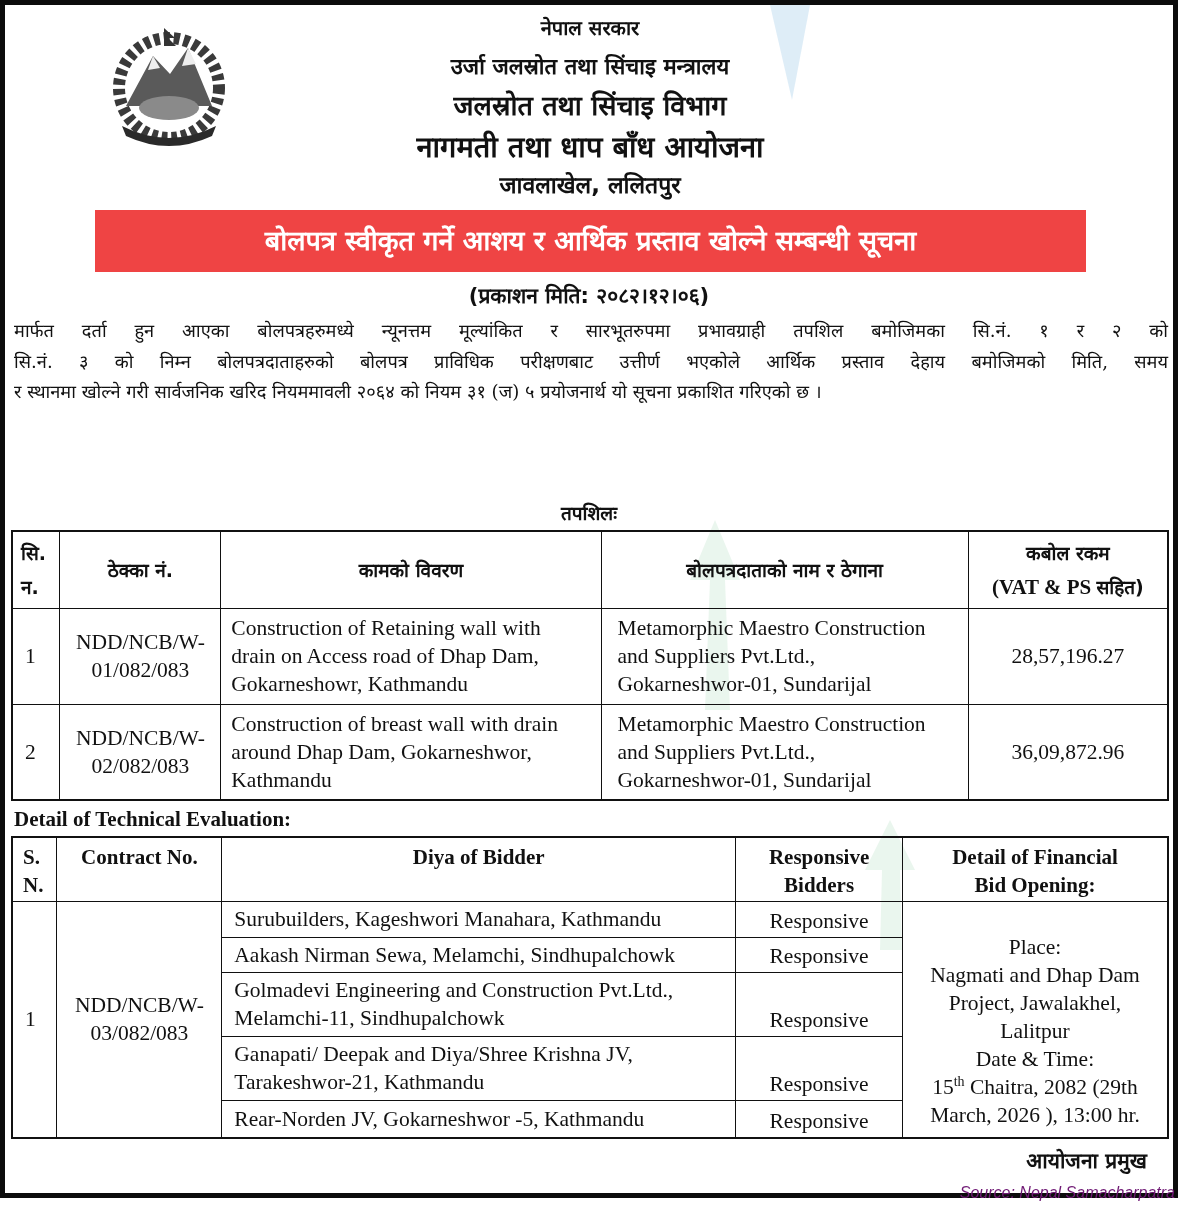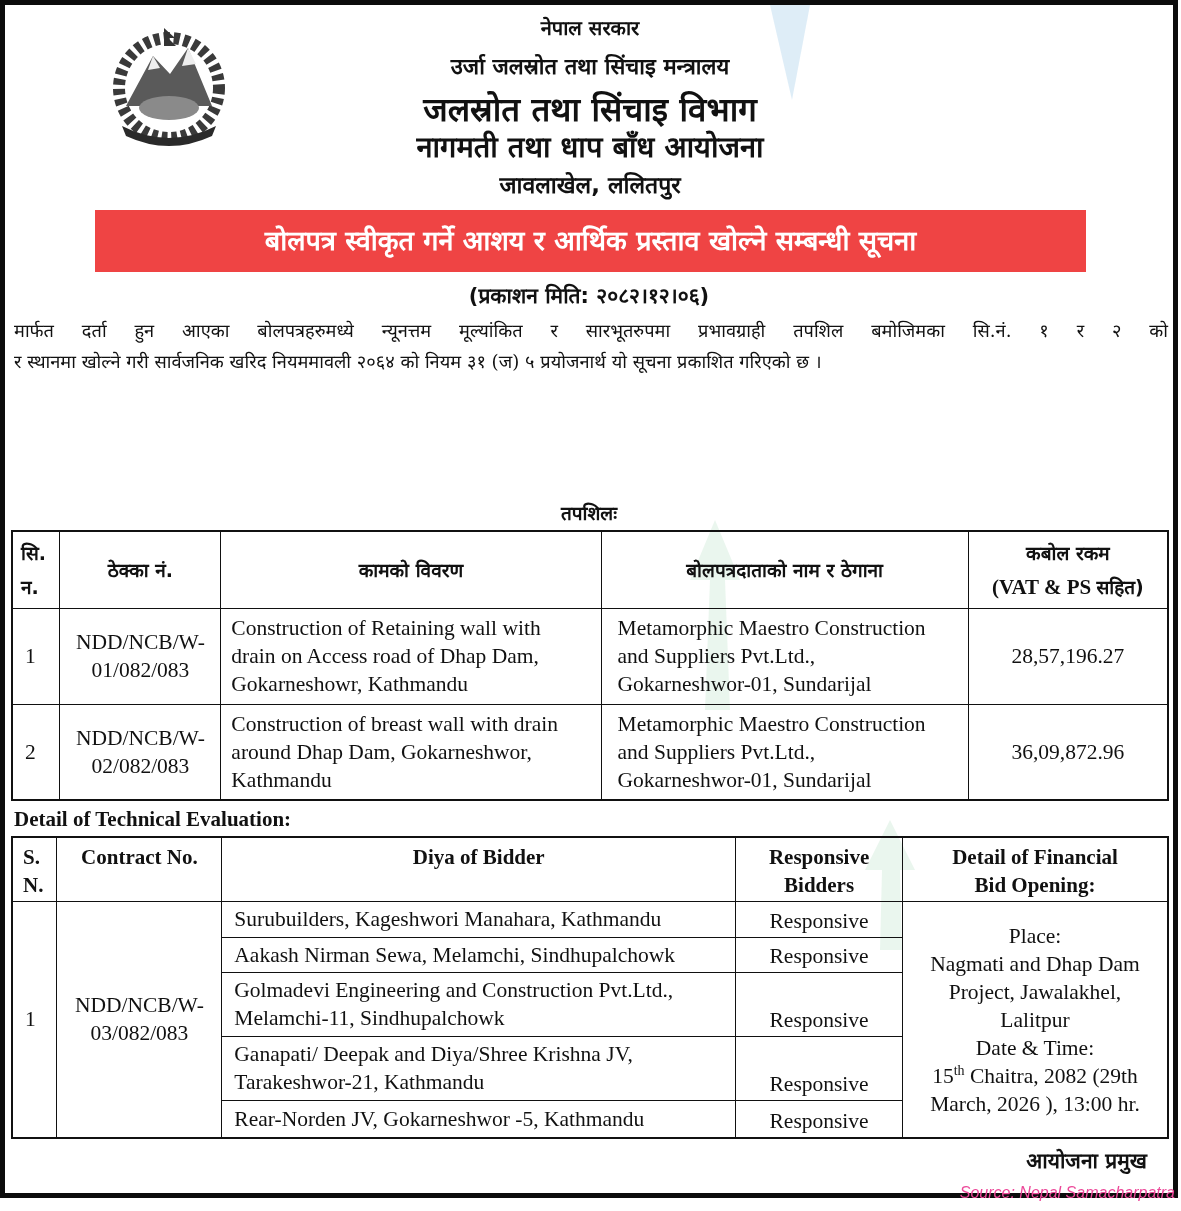--- a/index.html
+++ b/index.html
@@ -6,21 +6,21 @@
   html, body { width: 1181px; height: 1211px; background: #ffffff; overflow: hidden; }
   body { position: relative; font-family: "Liberation Serif", serif; color: #111; }
   .frame {
     position: absolute; left: 0; top: 0; width: 1178px; height: 1198px;
     border: 5px solid #0c0c0c; background: #fff;
   }
   .emblem { position: absolute; left: 108px; top: 26px; width: 122px; height: 124px; }
   .header { position: absolute; left: 280px; width: 620px; text-align: center; font-family: "DejaVu Sans", sans-serif; font-weight: bold; color: #111; }
   .h1 { top: 14px; font-size: 20px; }
   .h2 { top: 50px; font-size: 22px; }
-  .h3 { top: 86px; font-size: 33px; }
+  .h3 { top: 86px; font-size: 27px; }
   .h4 { top: 126px; font-size: 29px; }
   .h5 { top: 168px; font-size: 23px; }
   .banner {
     position: absolute; left: 95px; top: 210px; width: 991px; height: 62px;
     background: #ef4444; color: #fff; text-align: center;
     font-family: "DejaVu Sans", sans-serif; font-weight: bold; font-size: 27px; line-height: 62px;
   }
   .pubdate { position: absolute; left: 0; width: 1178px; top: 281px; text-align: center; font-family: "DejaVu Sans", sans-serif; font-weight: bold; font-size: 21px; }
   .intro {
     position: absolute; left: 14px; top: 316px; width: 1154px;
@@ -39,24 +39,24 @@
   .t1 td.sn { padding-left: 12px; }
   .t1 th .eng { font-family: "Liberation Serif", serif; font-weight: bold; font-size: 21px; }
   .tech-title { position: absolute; left: 14px; top: 807px; font-weight: bold; font-size: 21px; }
   .t2 { left: 11px; top: 836px; width: 1158px; border: 2.5px solid #111; }
   .t2 th { font-weight: bold; font-size: 21px; line-height: 28px; height: 64px; vertical-align: top; padding-top: 5px; text-align: center; }
   .t2 th.sn { text-align: left; padding-left: 10px; }
   .t2 td { font-size: 21.5px; line-height: 28px; }
   .t2 td.c { text-align: center; }
   .t2 td.l { padding-left: 12px; }
   .t2 td.resp { text-align: center; vertical-align: bottom; padding-bottom: 2px; }
-  .t2 td.fin { text-align: center; vertical-align: top; padding-top: 20px; }
+  .t2 td.fin { text-align: center; vertical-align: top; padding-top: 31px; }
   .sup { font-size: 14px; vertical-align: super; line-height: 0; }
   .signoff { position: absolute; right: 34px; top: 1146px; font-family: "DejaVu Sans", sans-serif; font-weight: bold; font-size: 21px; }
-  .source { position: absolute; right: 6px; top: 1184px; font-family: "Liberation Sans", sans-serif; font-style: italic; font-size: 16px; color: #ec4899; margin-left: 24px; }
+  .source { position: absolute; right: 6px; top: 1184px; font-family: "Liberation Sans", sans-serif; font-style: italic; font-size: 16px; color: #701a75; margin-left: 24px; }
   .wm { position: absolute; pointer-events: none; }
 </style>
 </head>
 <body>
 
 <div class="frame"></div>
 
 <svg class="wm" style="left:760px;top:0;" width="60" height="110">
   <polygon points="10,5 50,5 32,100" fill="#d6e8f5" opacity="0.8"></polygon>
 </svg>
@@ -81,20 +81,21 @@
 <div class="header h2">उर्जा जलस्रोत तथा सिंचाइ मन्त्रालय</div>
 <div class="header h3">जलस्रोत तथा सिंचाइ विभाग</div>
 <div class="header h4">नागमती तथा धाप बाँध आयोजना</div>
 <div class="header h5">जावलाखेल, ललितपुर</div>
 
 <div class="banner">बोलपत्र स्वीकृत गर्ने आशय र आर्थिक प्रस्ताव खोल्ने सम्बन्धी सूचना</div>
 <div class="pubdate">(प्रकाशन मिति: २०८२।१२।०६)</div>
 
 <div class="intro">
   <span class="line">मार्फत दर्ता हुन आएका बोलपत्रहरुमध्ये न्यूनत्तम मूल्यांकित र सारभूतरुपमा प्रभावग्राही तपशिल बमोजिमका सि.नं. १ र २ को</span>
+  <span class="line">सि.नं. ३ को निम्न बोलपत्रदाताहरुको बोलपत्र प्राविधिक परीक्षणबाट उत्तीर्ण भएकोले आर्थिक प्रस्ताव देहाय बमोजिमको मिति, समय</span>
   <span class="line" style="text-align-last:left;">र स्थानमा खोल्ने गरी सार्वजनिक खरिद नियममावली २०६४ को नियम ३१ (ज) ५ प्रयोजनार्थ यो सूचना प्रकाशित गरिएको छ ।</span>
 </div>
 
 <div class="tapasil">तपशिलः</div>
 
 <table class="t1">
   <colgroup>
     <col style="width:48px">
       <col style="width:161px">
       <col style="width:381px">

